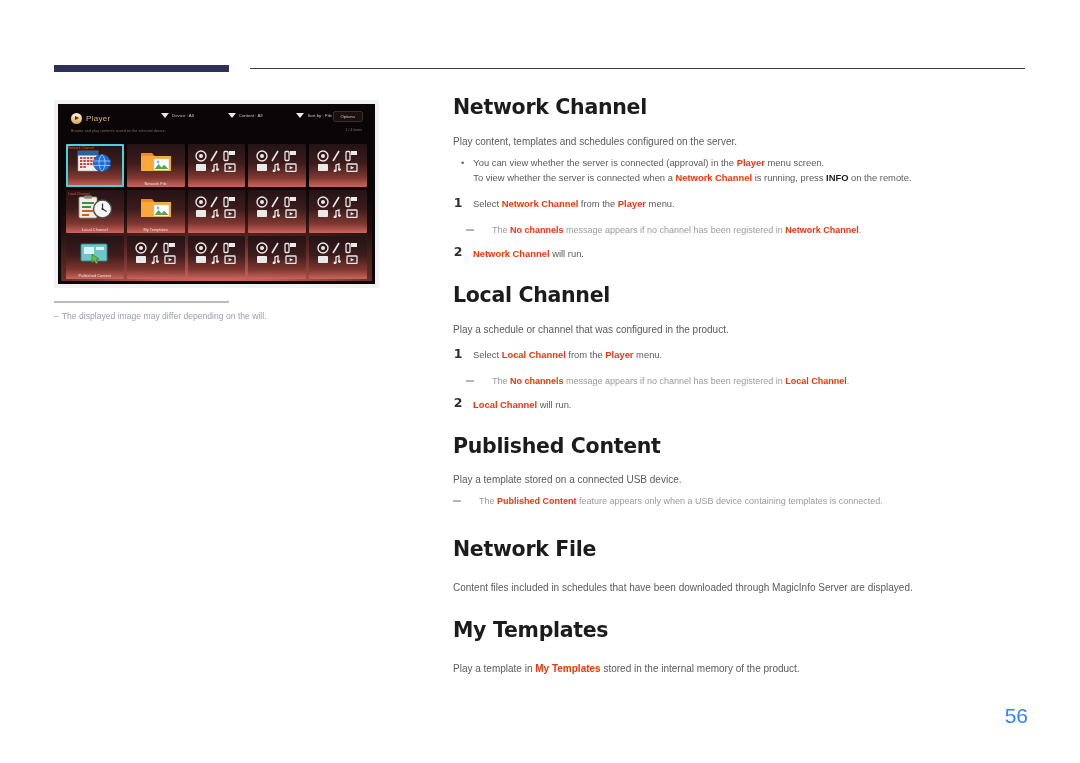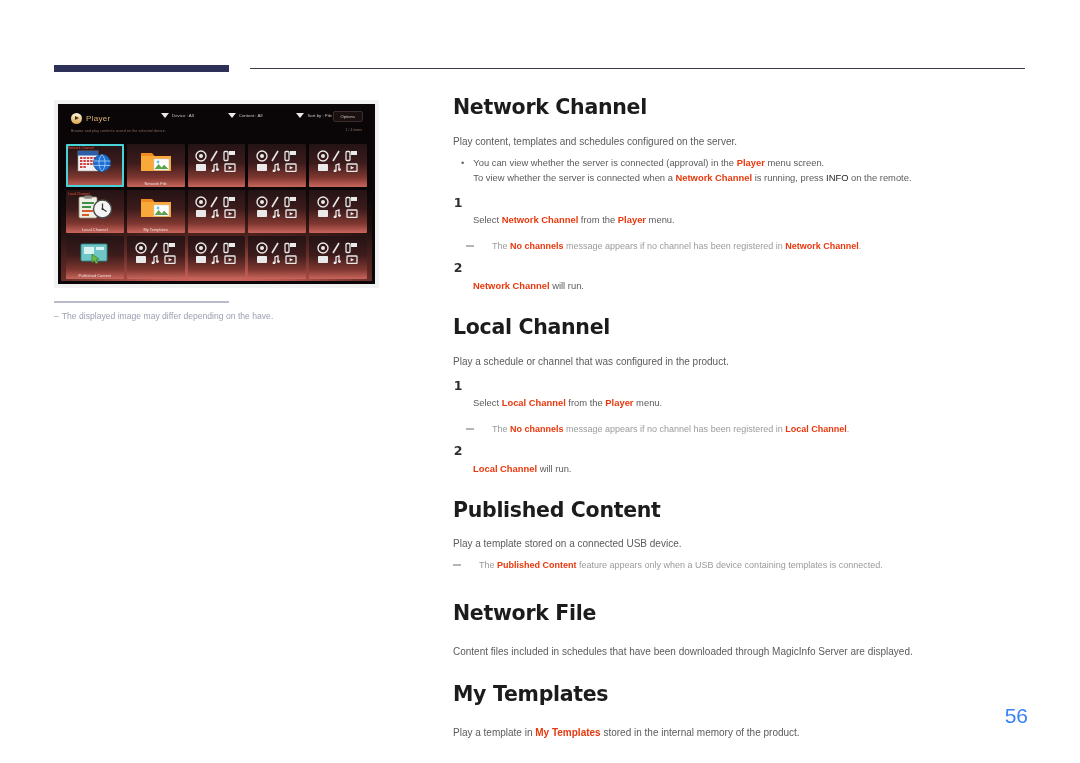--- a/index.html
+++ b/index.html
@@ -113,32 +113,32 @@
 
   
   .content{position:absolute;left:453px;top:96px;width:578px;}
   h2.sec{
     font-family:"DejaVu Sans", sans-serif;
     font-size:20.5px;font-weight:bold;color:#1c1c1c;
     margin:0;letter-spacing:-0.3px;line-height:1.15;
   }
   .lead{font-size:10px;color:#5b5b5b;line-height:1.5;margin:0;}
   .b-red{color:#e8380d;font-weight:bold;}
-  .b-blk{color:#1c1c1c;font-weight:normal;}
+  .b-blk{color:#1c1c1c;font-weight:bold;}
 
   .bullet{display:flex;gap:9px;font-size:9.4px;color:#5b5b5b;line-height:1.65;}
   .bullet .dot{color:#6b6b6b;flex:0 0 auto;padding-left:8px;}
 
   .step{display:flex;gap:10px;align-items:flex-start;font-size:9.4px;color:#5b5b5b;line-height:1.4;}
   .step .num{
     font-family:"DejaVu Sans", sans-serif;
     font-size:12.5px;font-weight:bold;color:#2e2e2e;
     flex:0 0 auto;width:10px;text-align:center;line-height:1.05;
   }
-  .step .txt{padding-top:1.5px;margin-top:16px;}
+  .step .txt{padding-top:1.5px;}
 
   .note{display:flex;gap:18px;font-size:9px;color:#9b9b9b;line-height:1.45;}
   .note .ndash{
     flex:0 0 auto;width:8px;height:1.6px;background:#b5b5b5;margin-top:5px;
   }
 
   .pagenum{
     position:absolute;right:52px;bottom:35px;
     font-size:21px;color:#3b82f6;font-family:"Liberation Sans",sans-serif;text-align:right;
   }
@@ -461,21 +461,21 @@
             <div class="tile-caption"></div>
           </div>
 
         </div>
       </div>
     </div>
   </div>
 
   <div class="fig-rule"></div>
   <div class="fig-note">
-    <span class="dash">–</span><span>The displayed image may differ depending on the have.</span>
+    <span class="dash">–</span><span>The displayed image may differ depending on the will.</span>
   </div>
 
   <div class="content">
 
     <h2 class="sec">Network Channel</h2>
     <div class="sp-14"></div>
     <p class="lead">Play content, templates and schedules configured on the server.</p>
     <div class="sp-6"></div>
 
     <div class="bullet">

